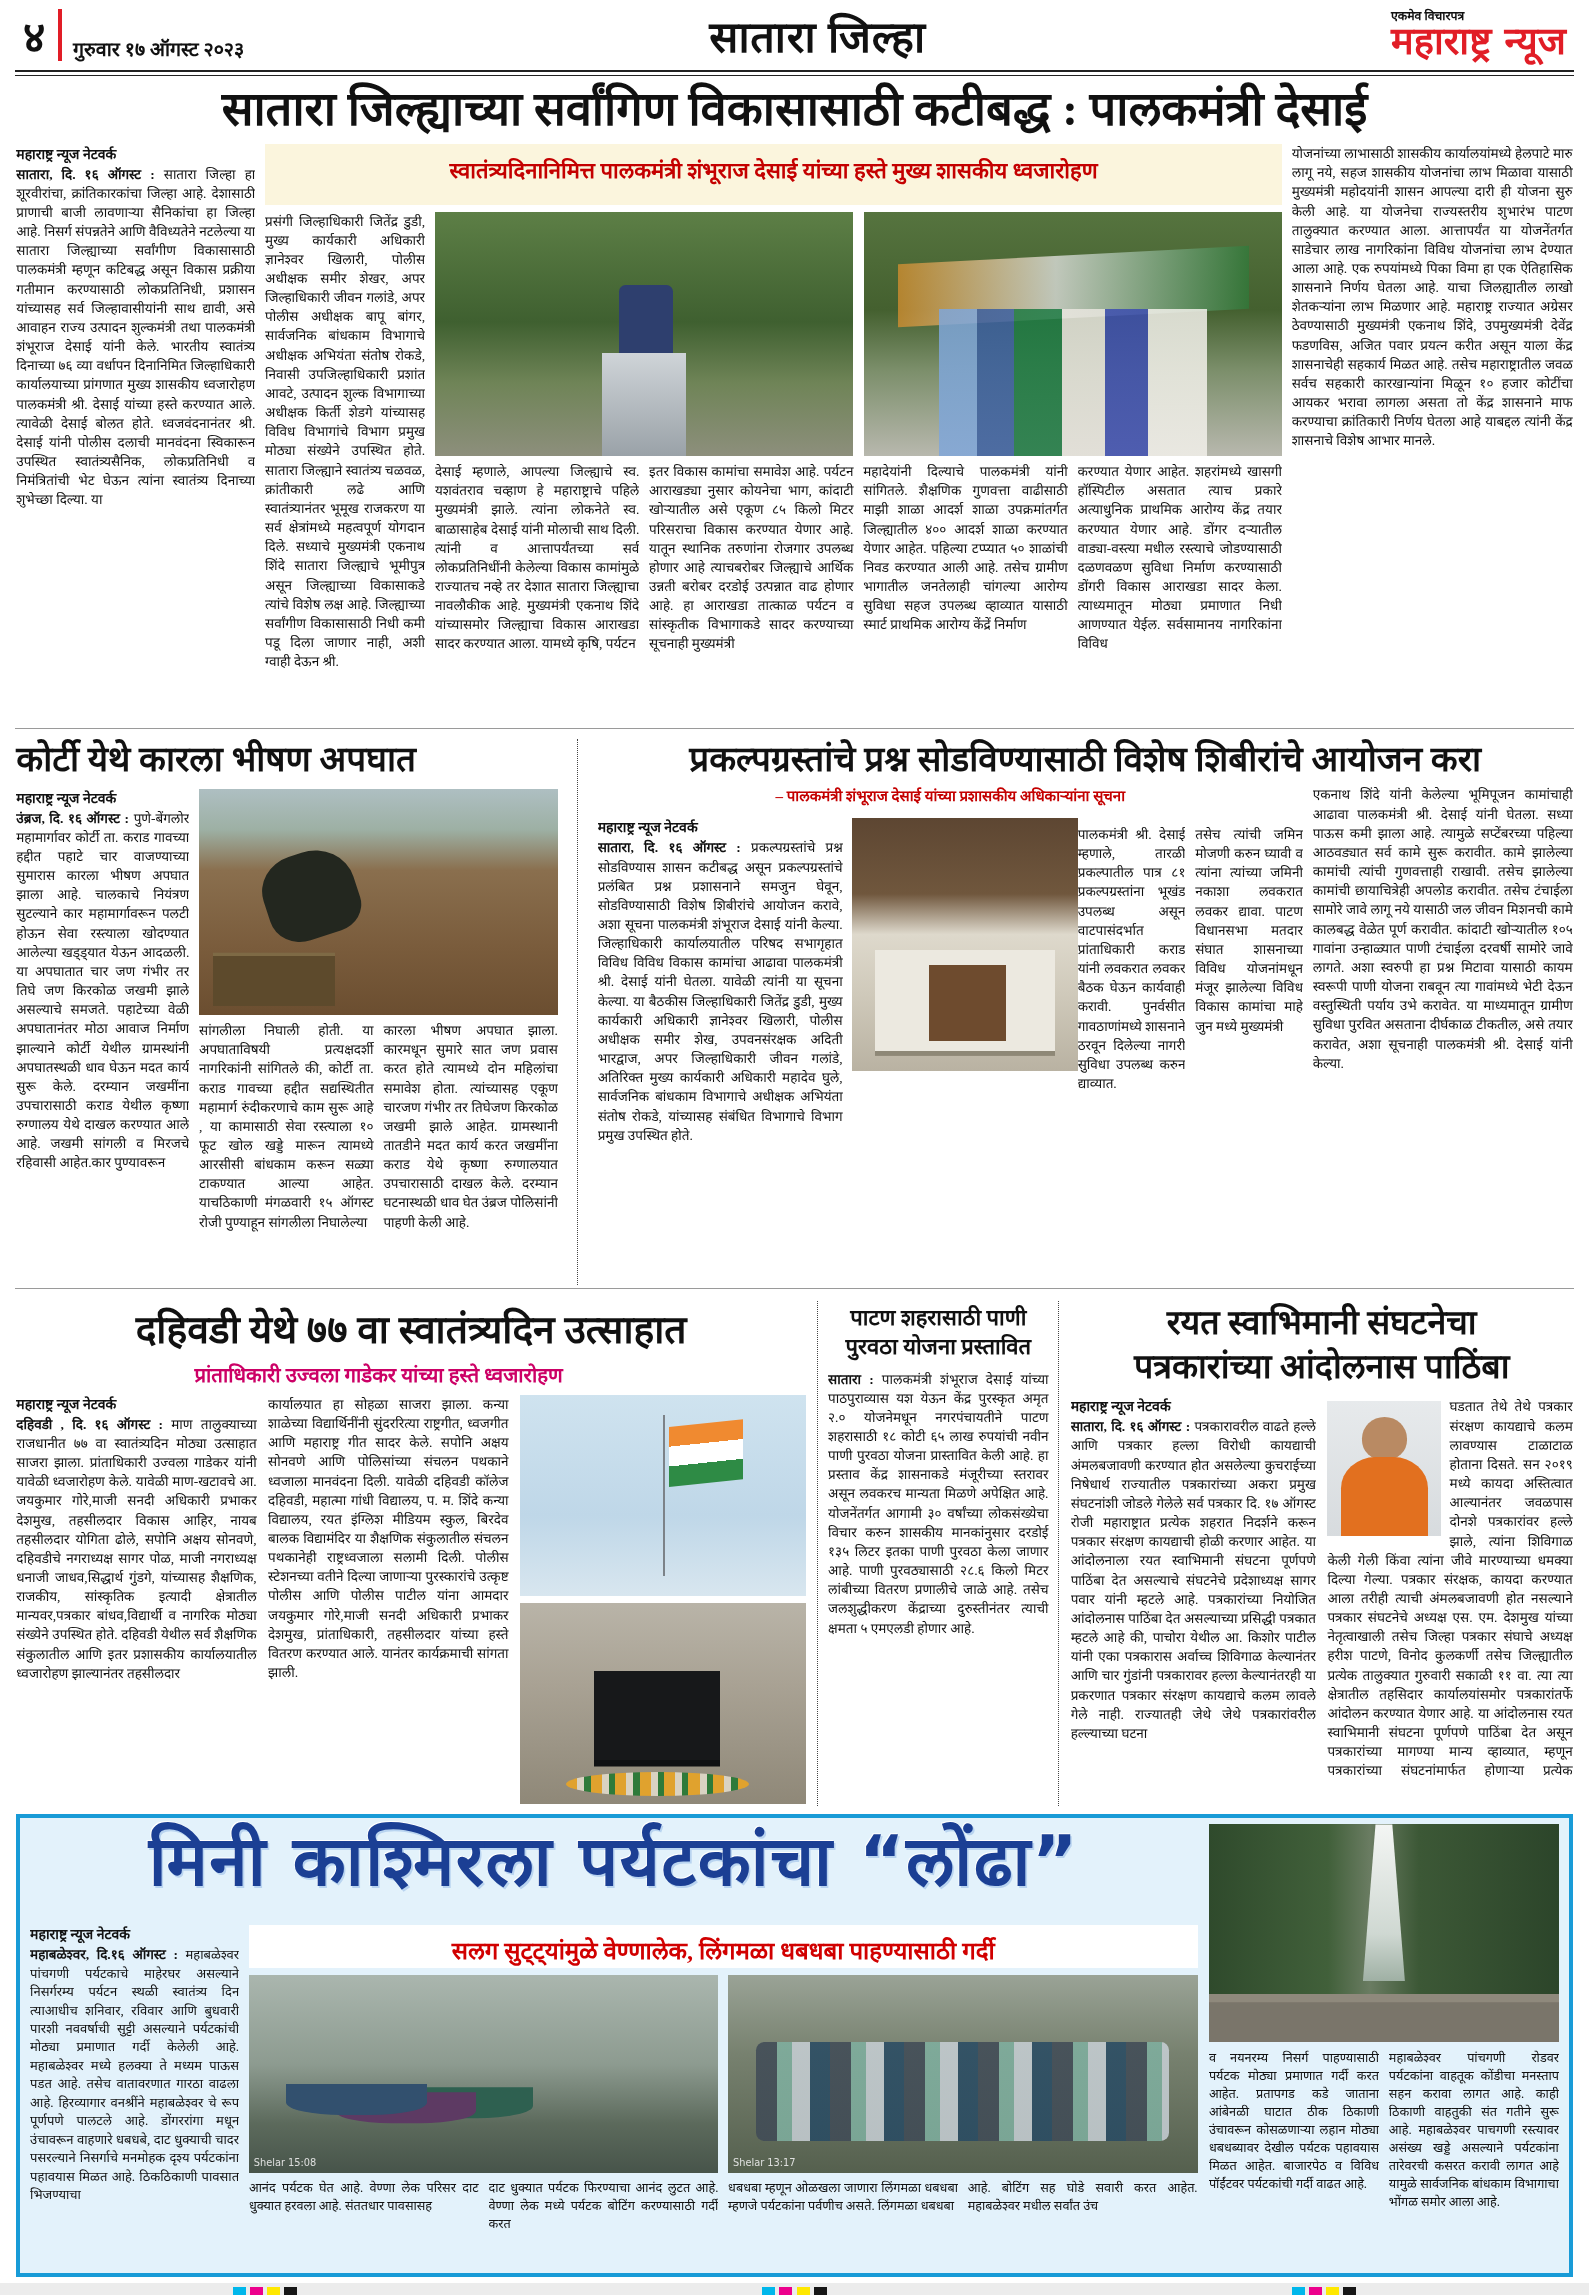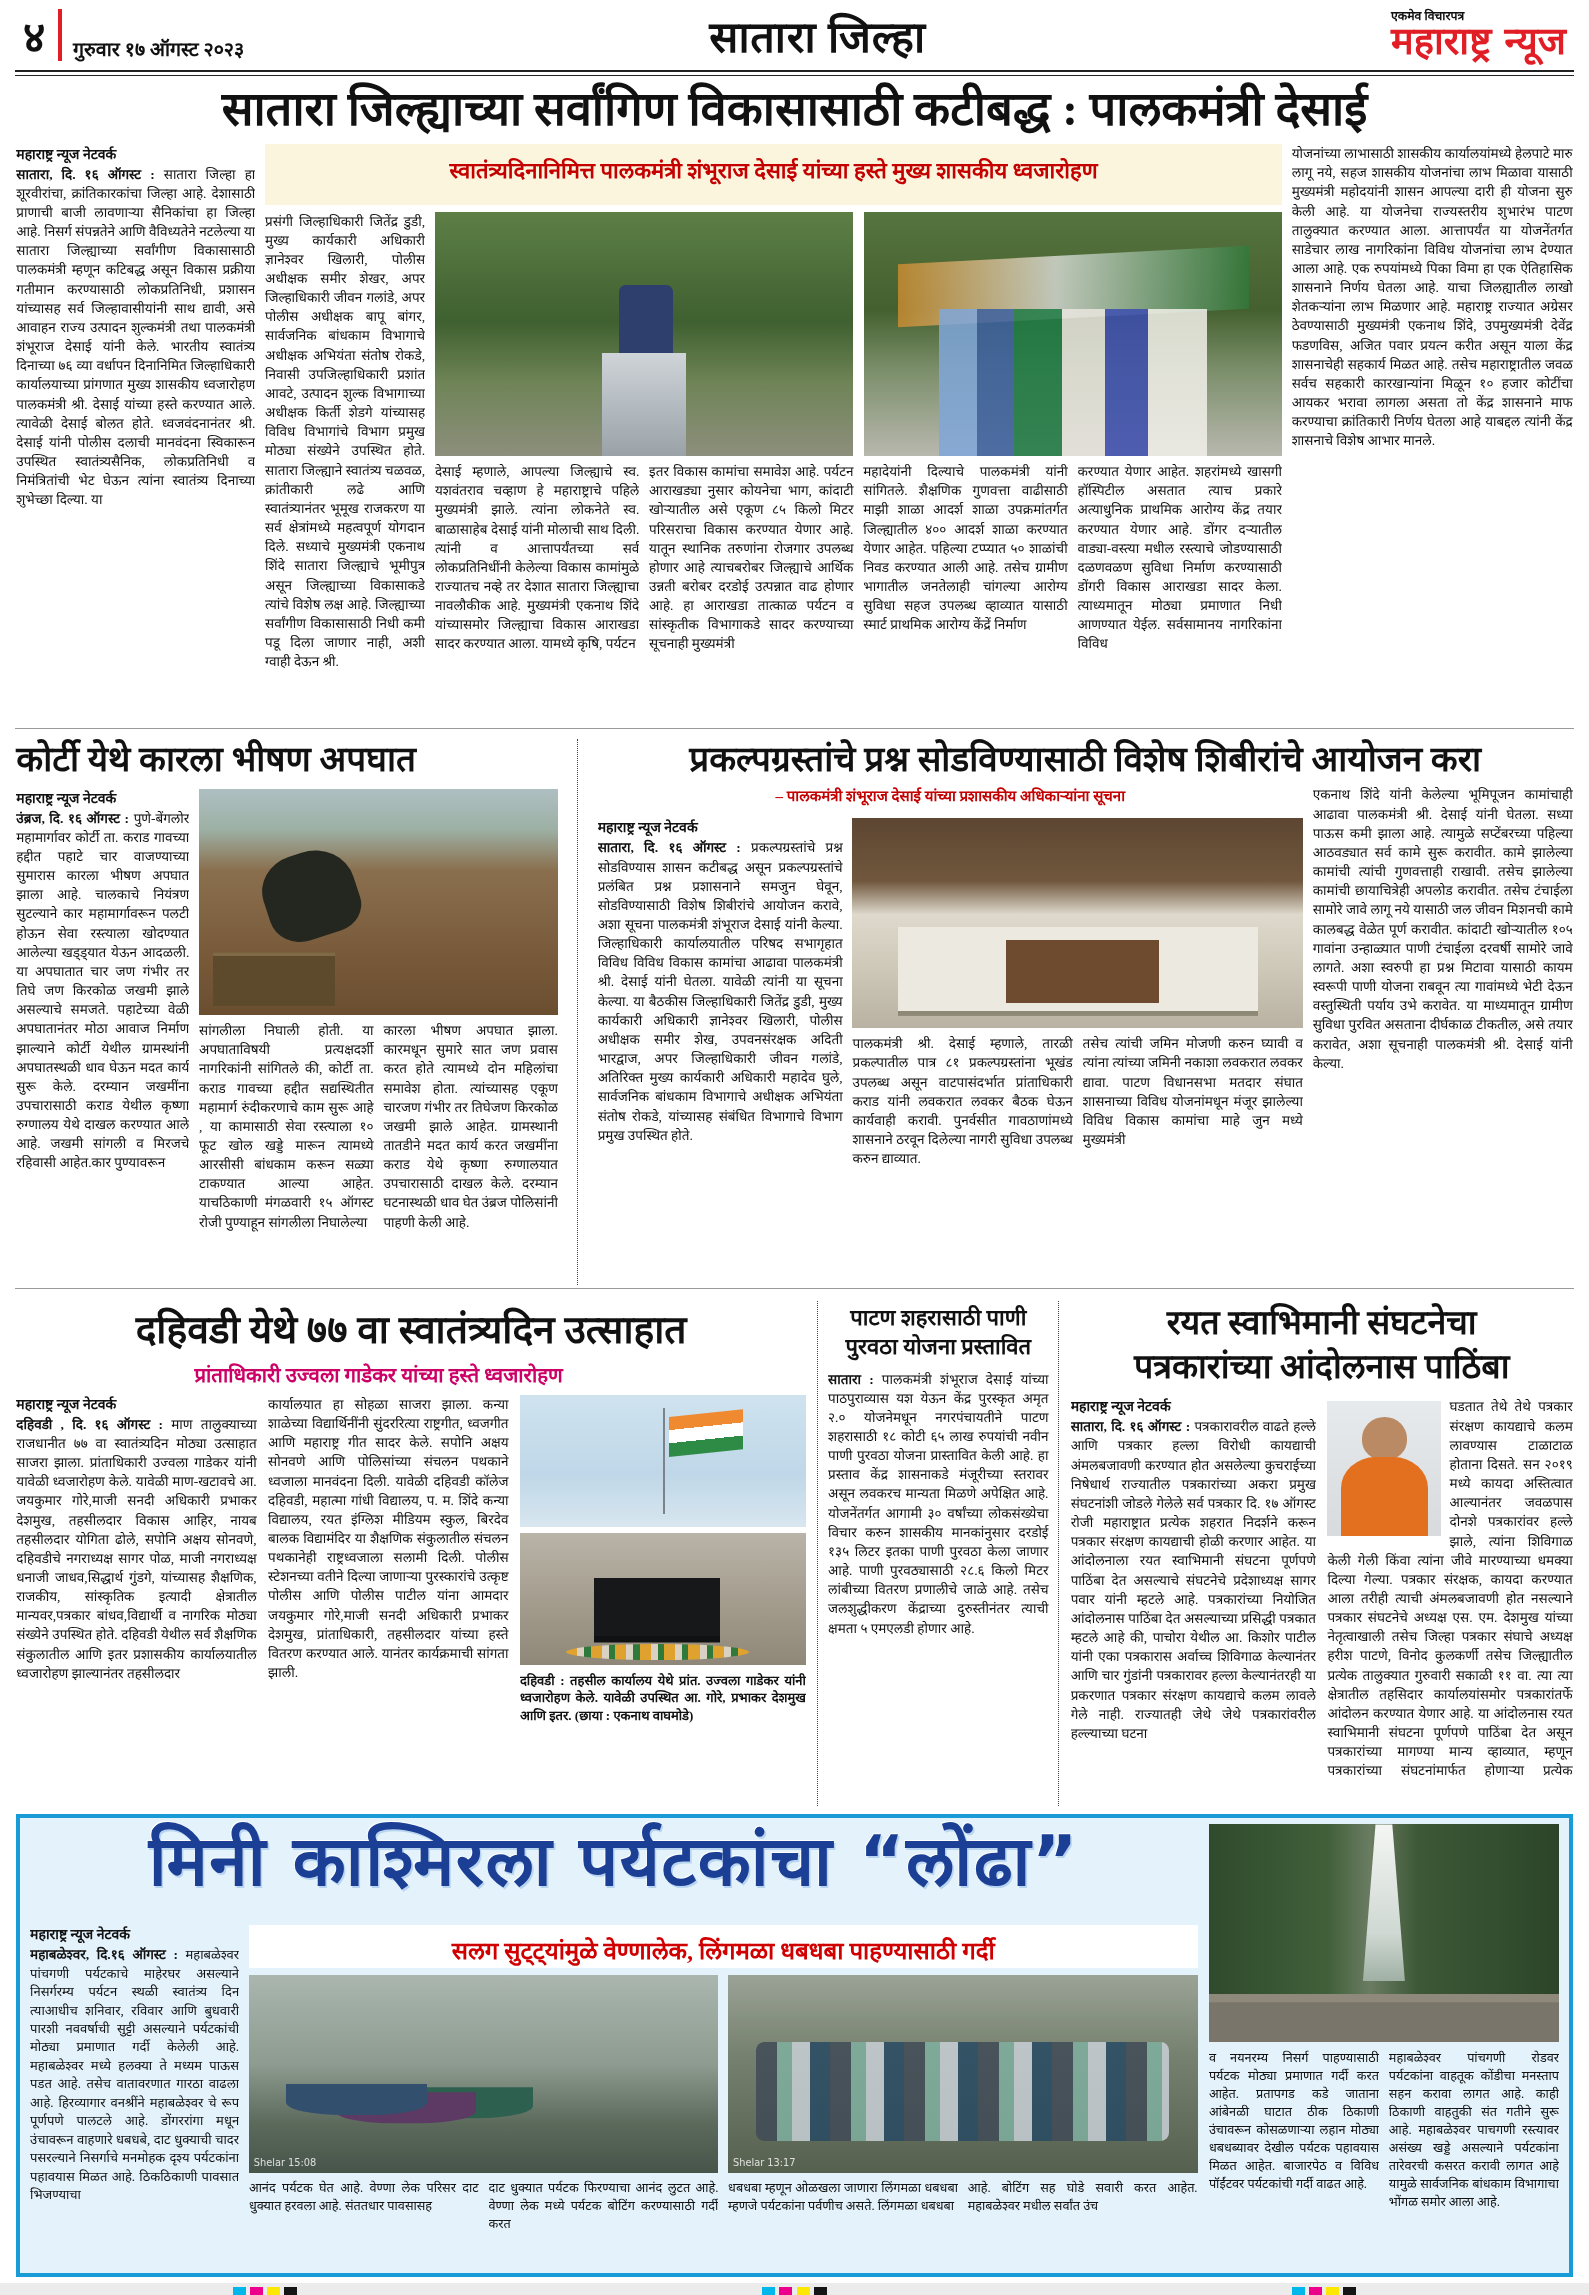--- a/index.html
+++ b/index.html
@@ -84,21 +84,21 @@
   .acc-cols{display:flex;gap:9.8px;flex:1;margin-top:6.5px;min-height:0;}
   .acc-cols .col{flex:1;}
   .vdot{border-left:1.6px dotted #444;}
   .camps{flex:1;padding-left:11.4px;box-sizing:border-box;}
   .camps h2{text-align:center;}
   .camps-wrap{display:flex;gap:9.8px;margin-top:4.9px;height:458px;}
   .camps-main{flex:1;display:flex;flex-direction:column;min-width:0;}
   .camps-sub{color:#c40000;font-weight:bold;font-size:15px;text-align:center;height:33px;}
   .camps-row{display:flex;gap:9.8px;flex:1;min-height:0;}
   .camps-col1{width:245px;}
-  .camps-center{flex:1;display:flex;flex-direction:column;min-width:0;justify-content:center;}
+  .camps-center{flex:1;display:flex;flex-direction:row;min-width:0;justify-content:center;}
   .camps-photo{height:253px;}
   .camps-cols{display:flex;gap:9.8px;flex:1;margin-top:6.5px;min-height:0;}
   .camps-cols .col{flex:1;}
   .camps-col4{width:260px;}
   
   .row3{display:flex;padding:8.2px 16.3px 0;box-sizing:border-box;height:513px;}
   .dah{width:801px;padding-right:11.4px;box-sizing:border-box;}
   .dah h2{font-size:39px;font-weight:bold;text-align:center;}
   .dah-sub{color:#cc0066;font-weight:bold;font-size:20.4px;text-align:center;margin:6.5px 98px 6.5px 33px;}
   .dah-body{display:flex;gap:11.4px;height:409px;}
@@ -239,21 +239,20 @@
       <div class="dah-body">
         <div class="dcol col">
           <div class="by">महाराष्ट्र न्यूज नेटवर्क</div>
           <b>दहिवडी , दि. १६ ऑगस्ट :</b>
           <span>माण तालुक्याच्या राजधानीत ७७ वा स्वातंत्र्यदिन मोठ्या उत्साहात साजरा झाला. प्रांताधिकारी उज्वला गाडेकर यांनी यावेळी ध्वजारोहण केले. यावेळी माण-खटावचे आ. जयकुमार गोरे,माजी सनदी अधिकारी प्रभाकर देशमुख, तहसीलदार विकास आहिर, नायब तहसीलदार योगिता ढोले, सपोनि अक्षय सोनवणे, दहिवडीचे नगराध्यक्ष सागर पोळ, माजी नगराध्यक्ष धनाजी जाधव,सिद्धार्थ गुंडगे, यांच्यासह शैक्षणिक, राजकीय, सांस्कृतिक इत्यादी क्षेत्रातील मान्यवर,पत्रकार बांधव,विद्यार्थी व नागरिक मोठ्या संख्येने उपस्थित होते. दहिवडी येथील सर्व शैक्षणिक संकुलातील आणि इतर प्रशासकीय कार्यालयातील ध्वजारोहण झाल्यानंतर तहसीलदार</span>
         </div>
         <div class="dcol col">कार्यालयात हा सोहळा साजरा झाला. कन्या शाळेच्या विद्यार्थिनींनी सुंदररित्या राष्ट्रगीत, ध्वजगीत आणि महाराष्ट्र गीत सादर केले. सपोनि अक्षय सोनवणे आणि पोलिसांच्या संचलन पथकाने ध्वजाला मानवंदना दिली. यावेळी दहिवडी कॉलेज दहिवडी, महात्मा गांधी विद्यालय, प. म. शिंदे कन्या विद्यालय, रयत इंग्लिश मीडियम स्कुल, बिरदेव बालक विद्यामंदिर या शैक्षणिक संकुलातील संचलन पथकानेही राष्ट्रध्वजाला सलामी दिली. पोलीस स्टेशनच्या वतीने दिल्या जाणाऱ्या पुरस्कारांचे उत्कृष्ट पोलीस आणि पोलीस पाटील यांना आमदार जयकुमार गोरे,माजी सनदी अधिकारी प्रभाकर देशमुख, प्रांताधिकारी, तहसीलदार यांच्या हस्ते वितरण करण्यात आले. यानंतर कार्यक्रमाची सांगता झाली.</div>
         <div class="dah-photos">
           <div class="ph dah-flag p-flag"></div>
           <div class="ph dah-cer p-cer"></div>
-          <div class="dah-cap">दहिवडी : तहसील कार्यालय येथे प्रांत. उज्वला गाडेकर यांनी ध्वजारोहण केले. यावेळी उपस्थित आ. गोरे, प्रभाकर देशमुख आणि इतर.  (छाया : एकनाथ वाघमोडे)</div>
         </div>
       </div>
     </div>
     <div class="patan">
       <h3>पाटण शहरासाठी पाणी पुरवठा योजना प्रस्तावित</h3>
       <p class="body" style="margin:0"><b>सातारा :</b>
         <span>पालकमंत्री शंभूराज देसाई यांच्या पाठपुराव्यास यश येऊन केंद्र पुरस्कृत अमृत २.० योजनेमधून नगरपंचायतीने पाटण शहरासाठी १८ कोटी ६५ लाख रुपयांची नवीन पाणी पुरवठा योजना प्रास्तावित केली आहे. हा प्रस्ताव केंद्र शासनाकडे मंजूरीच्या स्तरावर असून लवकरच मान्यता मिळणे अपेक्षित आहे. योजनेंतर्गत आगामी ३० वर्षांच्या लोकसंख्येचा विचार करुन शासकीय मानकांनुसार दरडोई १३५ लिटर इतका पाणी पुरवठा केला जाणार आहे. पाणी पुरवठ्यासाठी २८.६ किलो मिटर लांबीच्या वितरण प्रणालीचे जाळे आहे. तसेच जलशुद्धीकरण केंद्राच्या दुरुस्तीनंतर त्याची क्षमता ५ एमएलडी होणार आहे.</span></p>
     </div>
     <div class="rayat">
       <h2>

